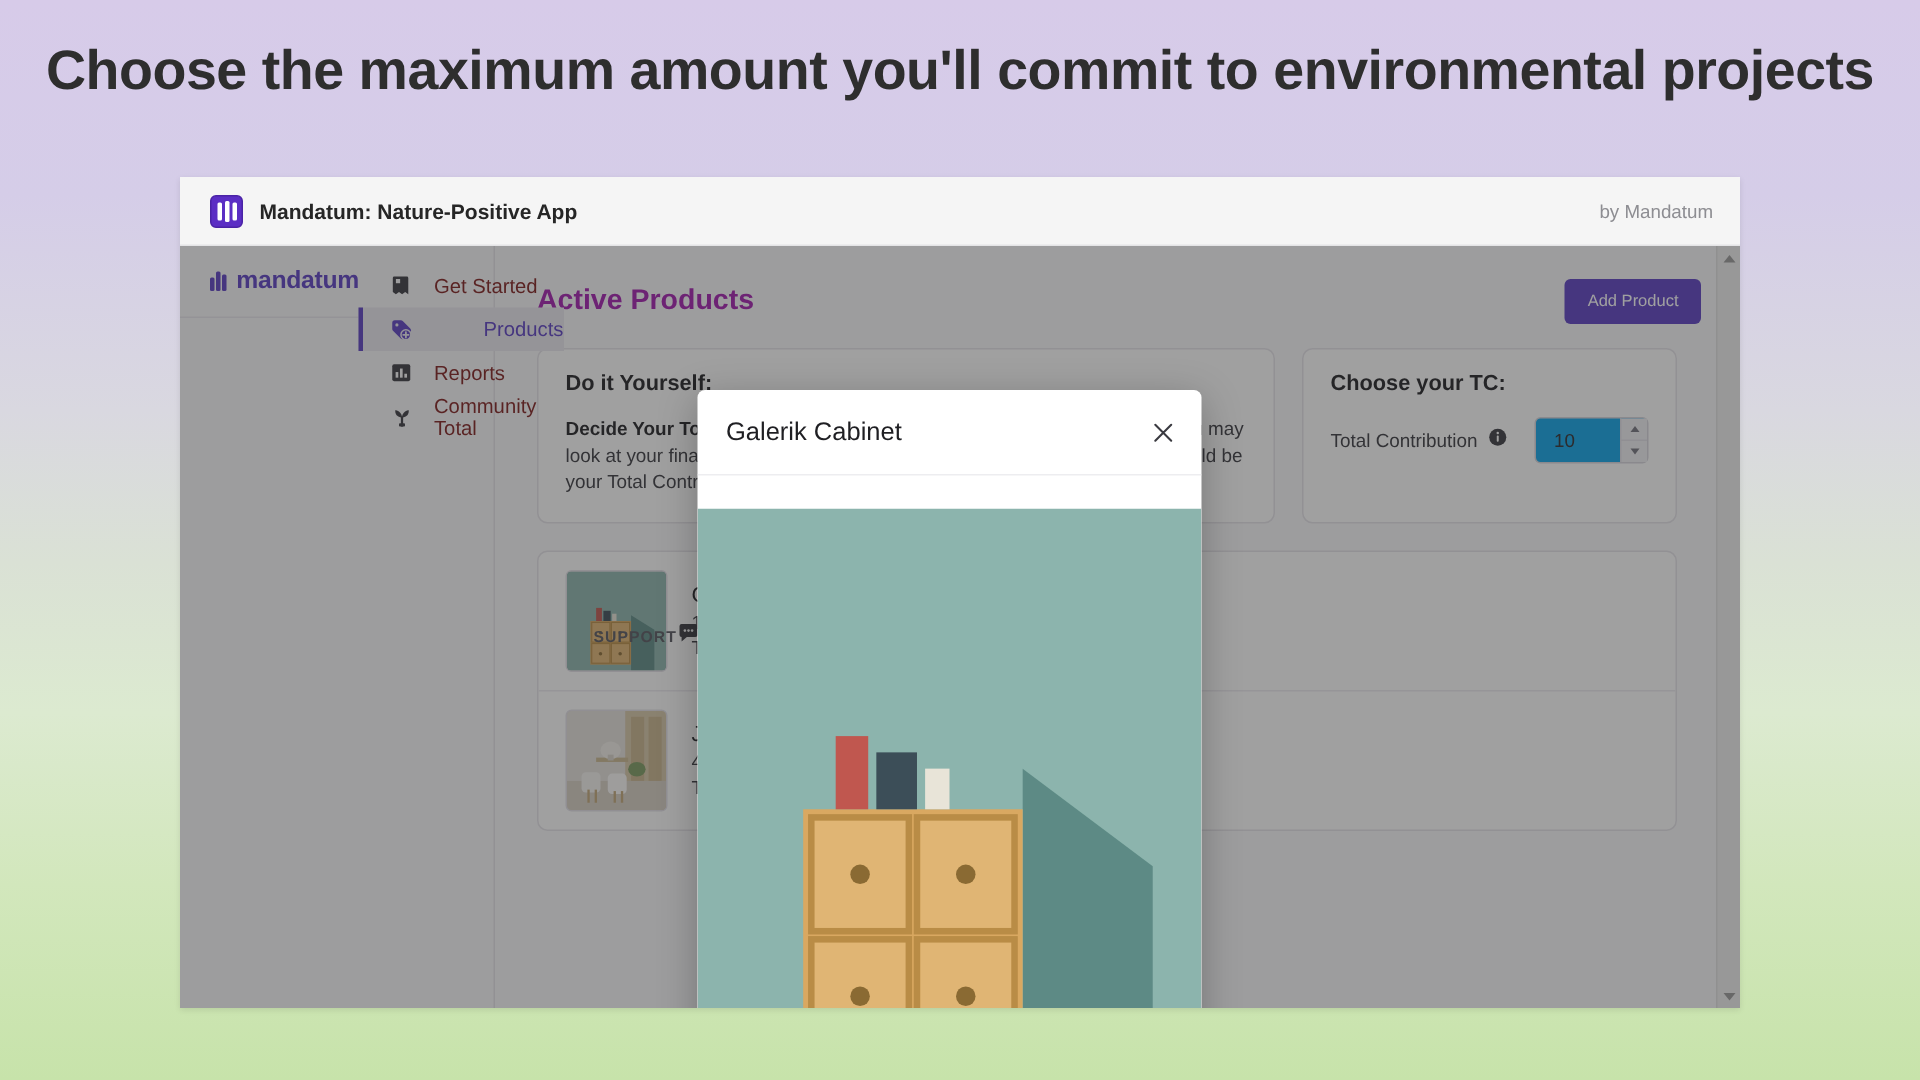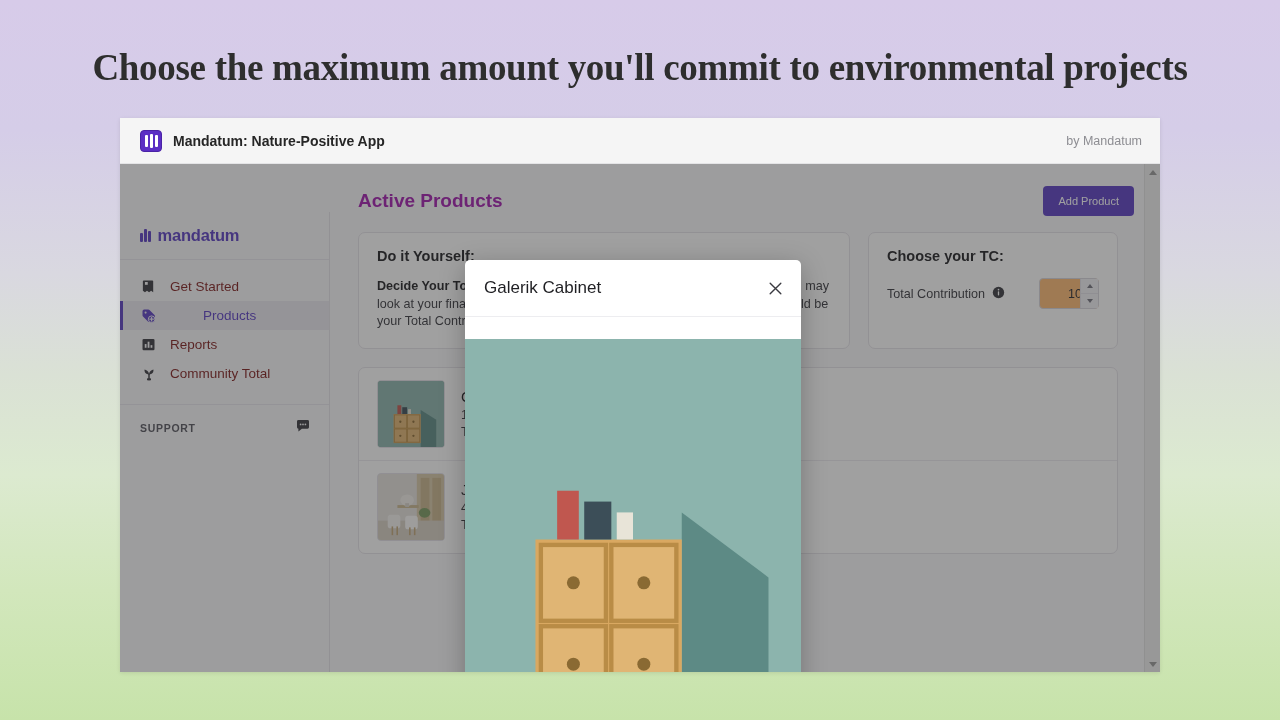--- a/index.html
+++ b/index.html
@@ -16,28 +16,27 @@
       #dae1d5 52%,
       #dcead0 66%,
       #d2e7bc 82%,
       #c7e3aa 100%);
     position: relative;
   }
 
   
   .page-title {
     position: absolute;
-    top: 46px; left: 0; right: 0;
+    top: 26px; left: 0; right: 0;
     text-align: center;
     font-size: 37px;
     font-weight: bold;
     color: #2e2e2e;
     letter-spacing: -0.3px;
     white-space: nowrap;
-    font-family: Liberation Serif, serif;
   }
 
   
   .app-window {
     position: absolute;
     left: 120px; top: 118px;
     width: 1040px; height: 554px;
     background: #f5f5f5;
     overflow: hidden;
     box-shadow: 0 1px 4px rgba(0,0,0,0.10);
@@ -83,24 +82,22 @@
     background: #faf9fb;
   }
 
   
   .sidebar {
     width: 210px;
     flex: none;
     background: #faf9fb;
     border-right: 1px solid #e6e4ea;
     display: flex;
-    flex-direction: column;
     position: relative;
     z-index: 2;
-    margin-top: 48px;
   }
   .brand {
     height: 48px;
     display: flex; align-items: center;
     padding-left: 20px;
     gap: 7px;
     border-bottom: 1px solid #e9e7ee;
   }
   .brand-mark {
     display: flex; align-items: flex-end; gap: 1.5px; height: 13px;
@@ -203,27 +200,26 @@
     font-size: 12.6px;
     line-height: 17.5px;
     color: #3a3a40;
   }
   .diy-p b { color: #1f1f23; }
   .tc-row { display: flex; align-items: center; gap: 7px; }
   .tc-label { font-size: 12.6px; color: #3a3a40; }
   .info-ico { flex:none; }
   .spinner {
     margin-left: auto;
-    width: 60px; height: 31px;
+    width: 76px; height: 31px;
     border: 1px solid #d8d6dd;
     border-radius: 4px;
-    background:#fdba74;
+    background:#0ea5e9;
     display: flex; align-items: center;
     position: relative;
-    justify-content: center;
   }
   .spinner .val { font-size: 12.5px; color:#2c2c30; padding-left: 12px; }
   .spin-btns {
     position: absolute; right: 0; top: 0; bottom: 0;
     width: 18px;
     display: flex; flex-direction: column;
   }
   .spin-btns span {
     flex: 1;
     display: flex; align-items: center; justify-content: center;

